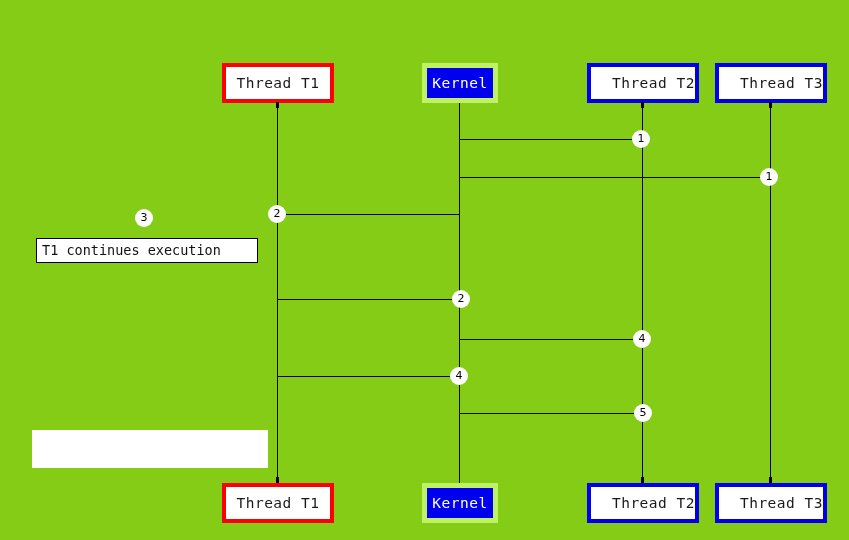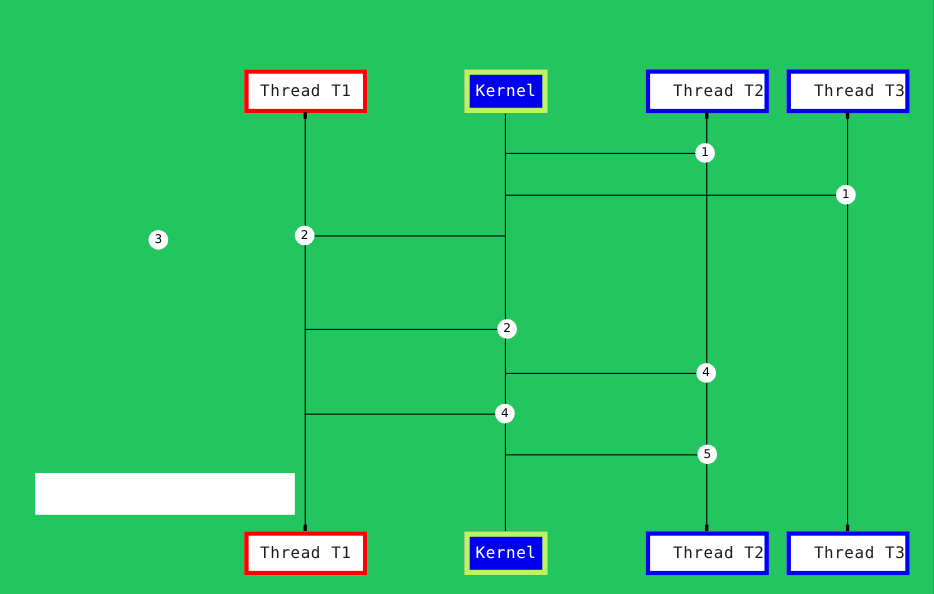--- a/index.html
+++ b/index.html
@@ -4,21 +4,21 @@
 <style>
   html, body {
     margin: 0;
     padding: 0;
     background: #000000;
   }
   #canvas {
     position: relative;
     width: 849px;
     height: 540px;
-    background: #22c55e;
+    background: #84cc16;
     overflow: hidden;
     font-family: "DejaVu Sans Mono", "Liberation Mono", monospace;
   }
   
   .lane-box {
     position: absolute;
     box-sizing: border-box;
     display: flex;
     align-items: center;
     justify-content: center;
@@ -145,20 +145,23 @@
   <div class="lane-stub" style="left:641px; top:477px;"></div>
   <div class="lane-box outlined blue" style="left:587px; top:483px; width:112px; height:40px;">
     <span>Thread T2</span>
   </div>
 
   <div class="lane-stub" style="left:769px; top:477px;"></div>
   <div class="lane-box outlined blue" style="left:715px; top:483px; width:112px; height:40px;">
     <span>Thread T3</span>
   </div>
 
+  <div class="note-box" style="left:36px; top:238px; width:222px; height:25px;">
+    <span>T1 continues execution</span>
+  </div>
 
   <div class="note-box blank" style="left:32px; top:430px; width:236px; height:38px;">
     <span></span>
   </div>
 
   <div class="step-badge" style="left:632px; top:130px;">
     <span>1</span>
   </div>
   <div class="step-badge" style="left:760px; top:168px;">
     <span>1</span>

